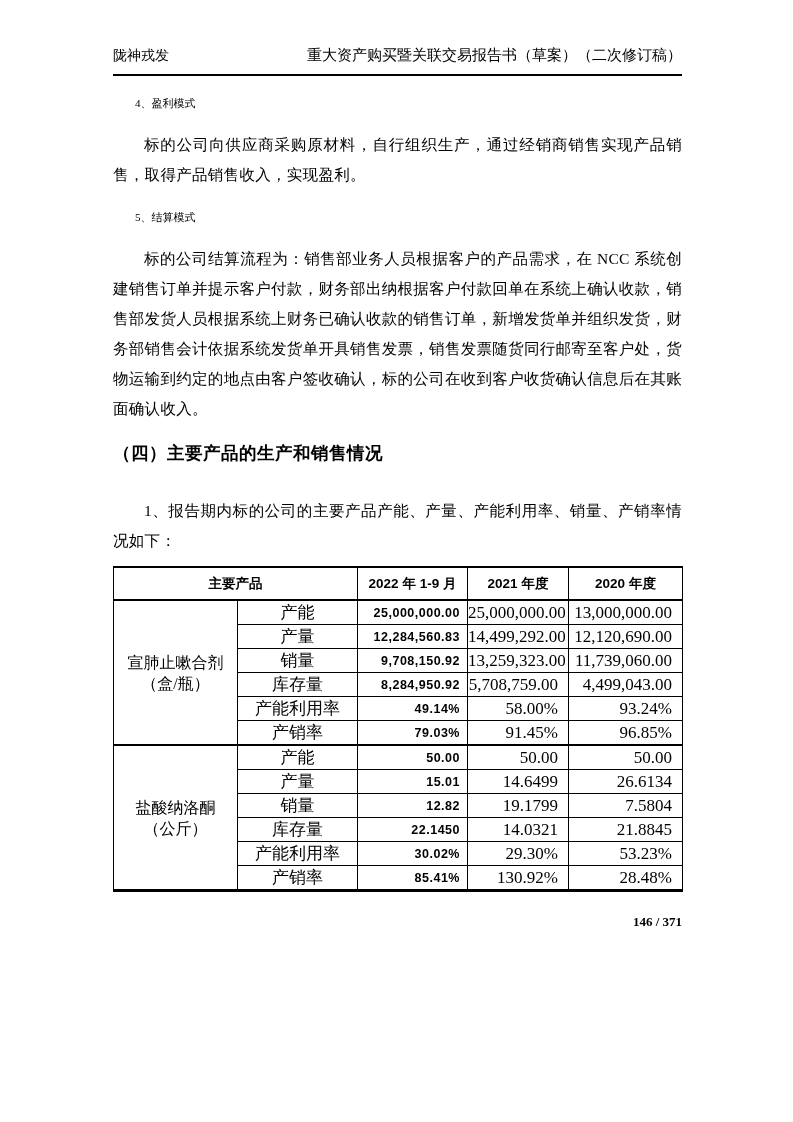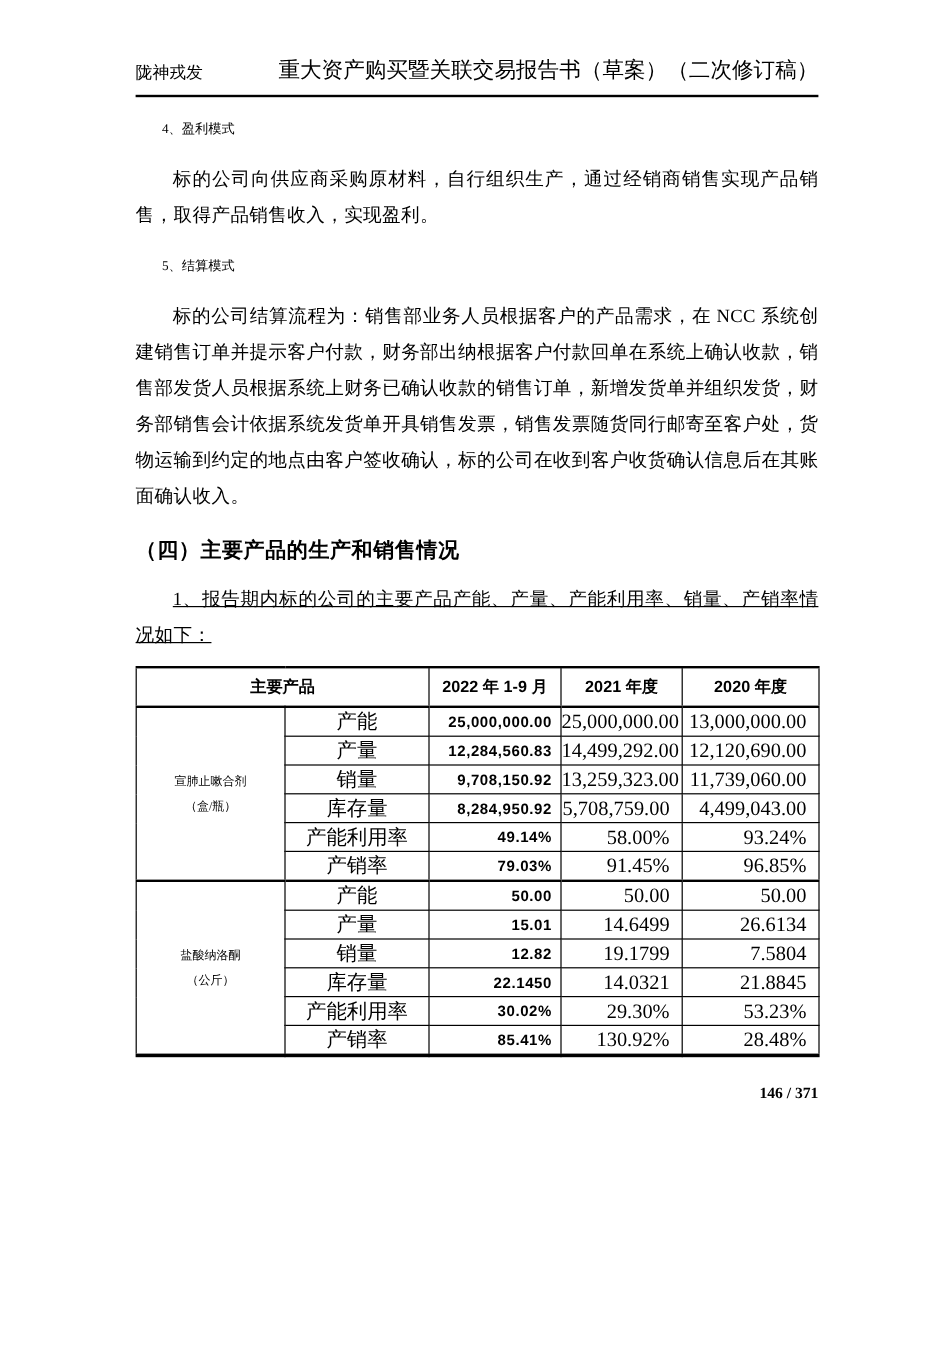--- a/index.html
+++ b/index.html
@@ -20,21 +20,21 @@
     padding-top: 46px;
   }
   .doc-header {
     display: flex;
     justify-content: space-between;
     align-items: flex-end;
     border-bottom: 2px solid #000;
     padding-bottom: 9px;
   }
   .doc-header .hdr-left  { font-size: 14px; }
-  .doc-header .hdr-right { font-size: 18px; }
+  .doc-header .hdr-right { font-size: 15px; }
   .h-sub {
     font-size: 11px;
     line-height: 30px;
     text-indent: 2em;
     margin: 12px 0 0 0;
     font-weight: normal;
   }
   .para {
     font-size: 15.5px;
     line-height: 30px;
@@ -44,21 +44,21 @@
     letter-spacing: 0.3px;
   }
   .h-main {
     font-family: "Liberation Sans", "DejaVu Sans", sans-serif;
     font-weight: bold;
     font-size: 17.5px;
     line-height: 30px;
     margin: 14px 0 0 0;
     letter-spacing: 0.5px;
   }
-  .para.intro { margin-top: 12px; text-decoration: underline; }
+  .para.intro { margin-top: 28px; }
 
   table.prod {
     border-collapse: collapse;
     table-layout: fixed;
     width: 569px;
     margin-top: 10px;
     border-top: 2px solid #000;
     border-bottom: 3px solid #000;
     border-left: 1px solid #000;
     border-right: 1px solid #000;
@@ -74,21 +74,21 @@
     font-weight: bold;
     font-size: 13.5px;
     height: 31px;
     border-bottom: 2px solid #000;
     background: #ffffff;
   }
   table.prod tbody td { height: 23px; font-size: 17px; }
   table.prod td.product {
     text-align: center;
     vertical-align: middle;
-    font-size: 10px;
+    font-size: 16px;
     line-height: 21px;
     white-space: normal;
   }
   table.prod td.metric { text-align: center; }
   table.prod td.val    { text-align: right; padding-right: 10px; }
   table.prod td.val.cur {
     font-family: "Liberation Sans", "DejaVu Sans", sans-serif;
     font-weight: bold;
     font-size: 12.5px;
     letter-spacing: 0.5px;

